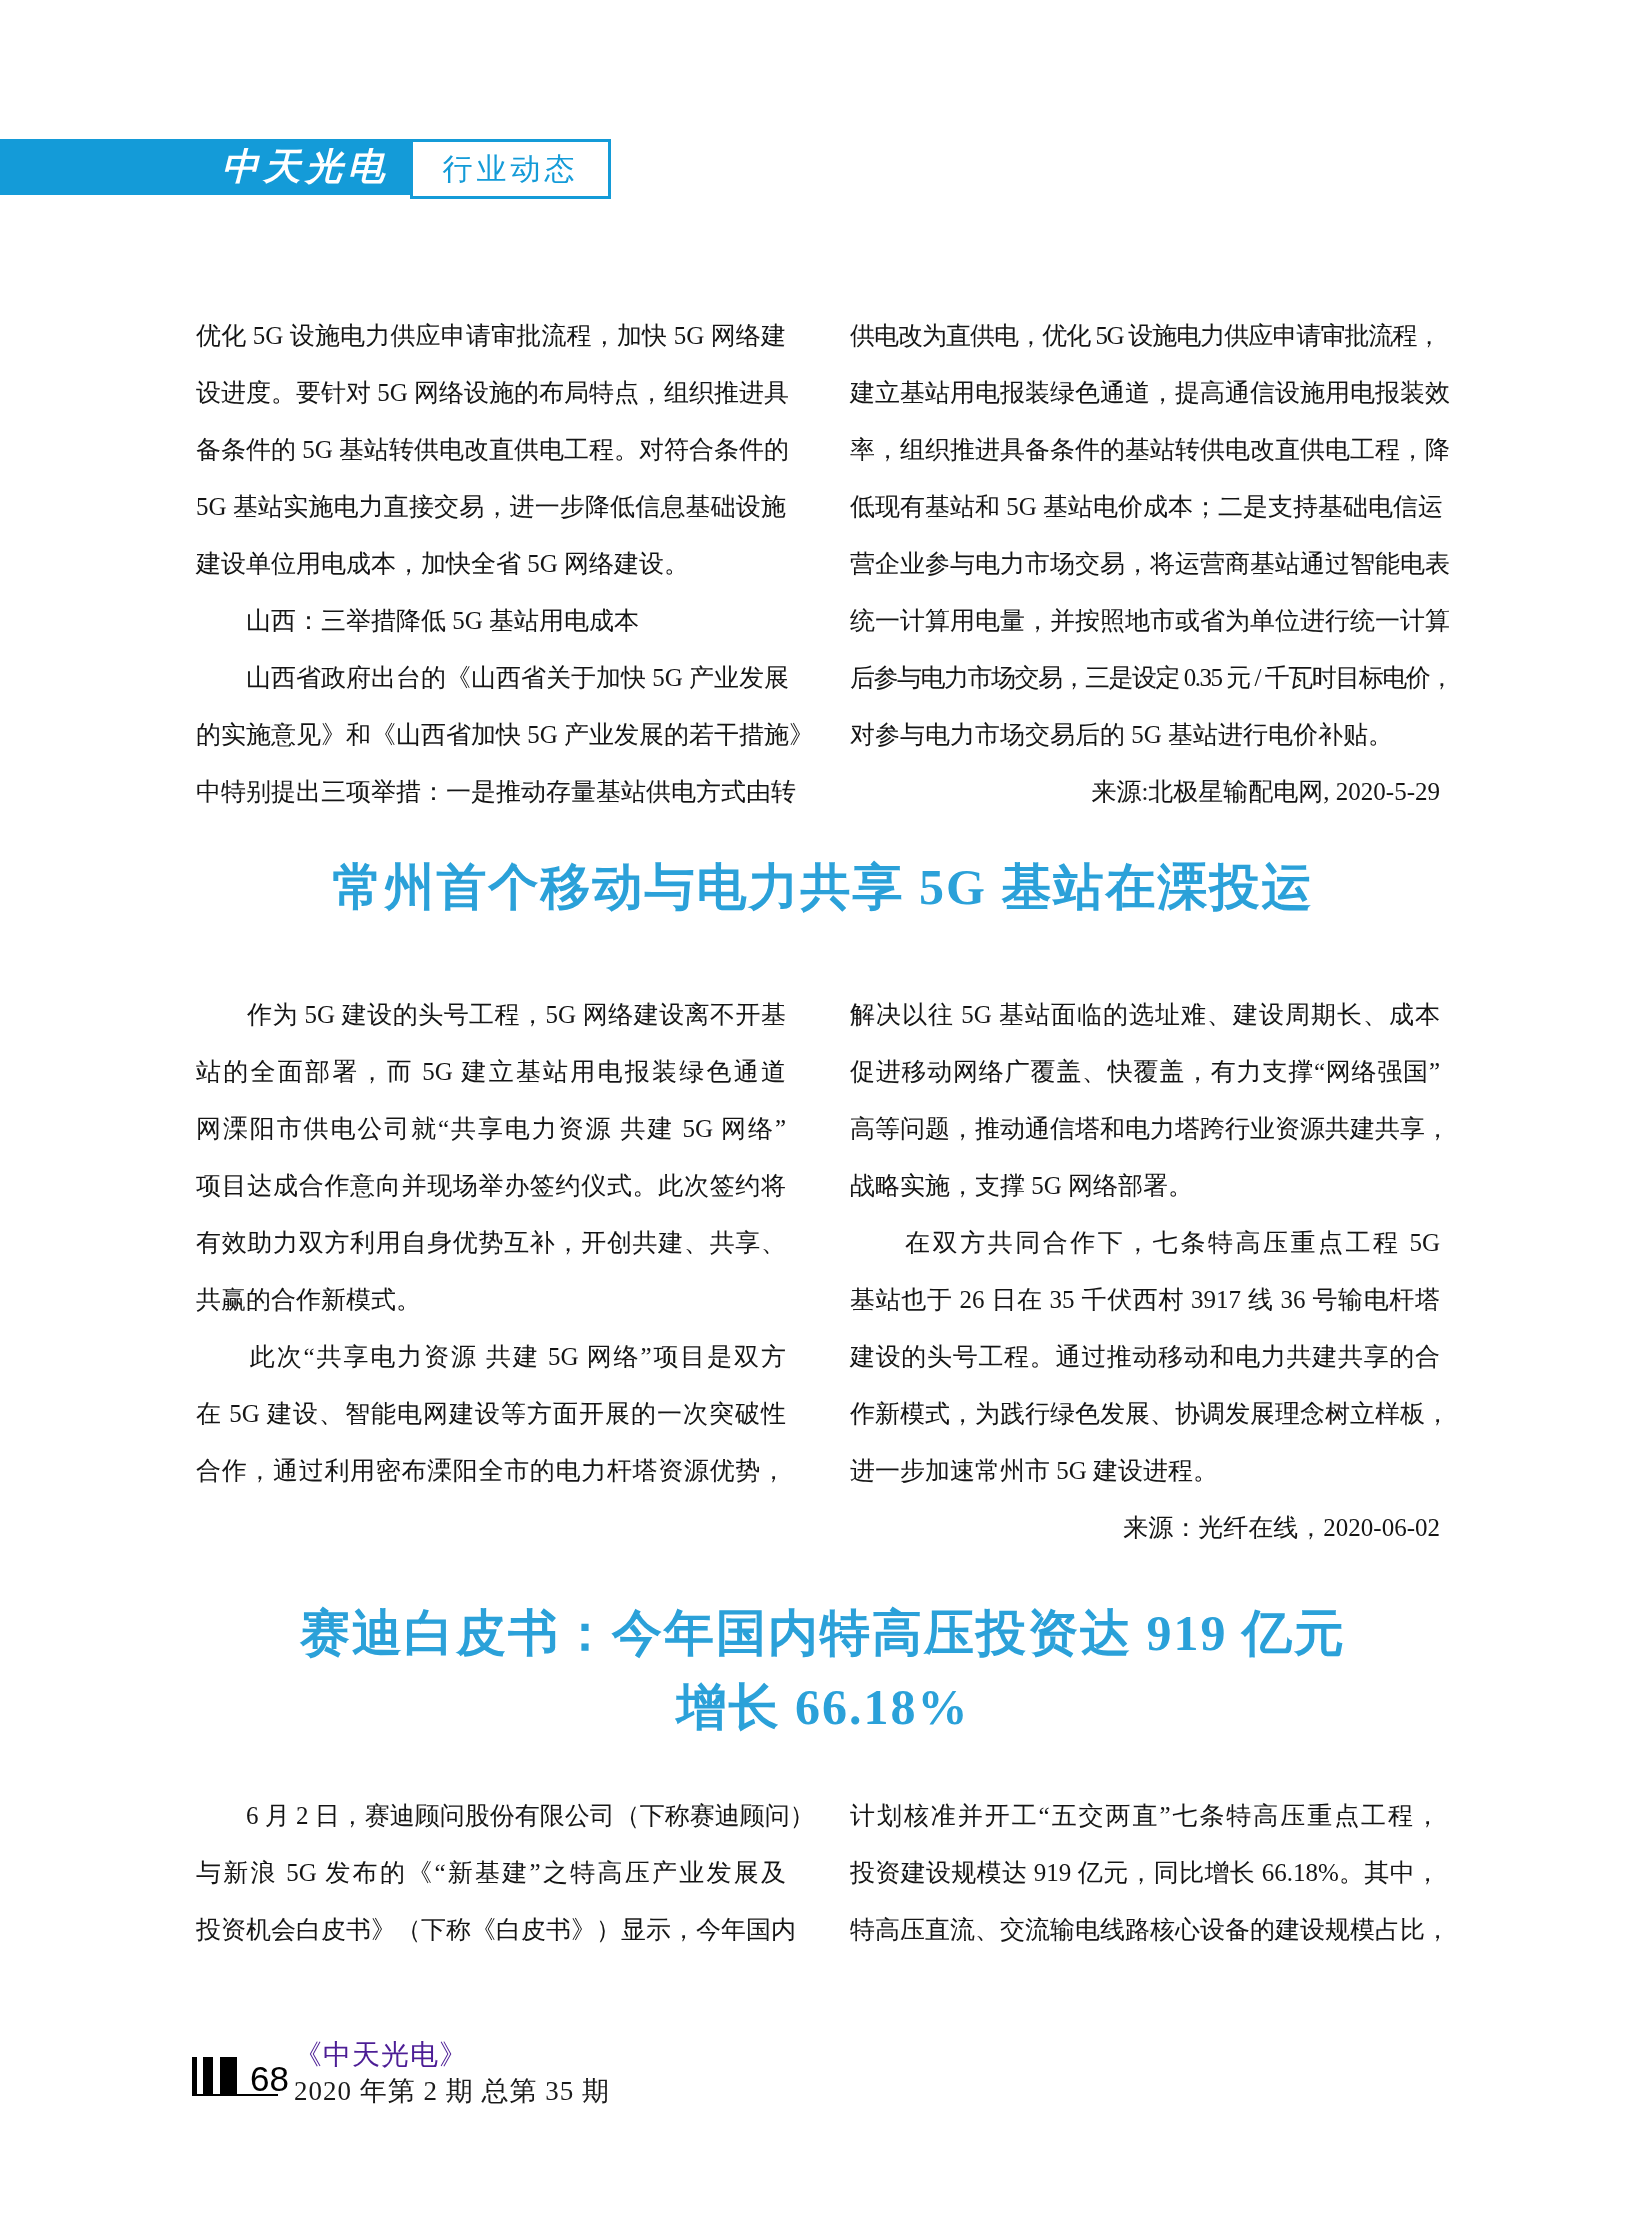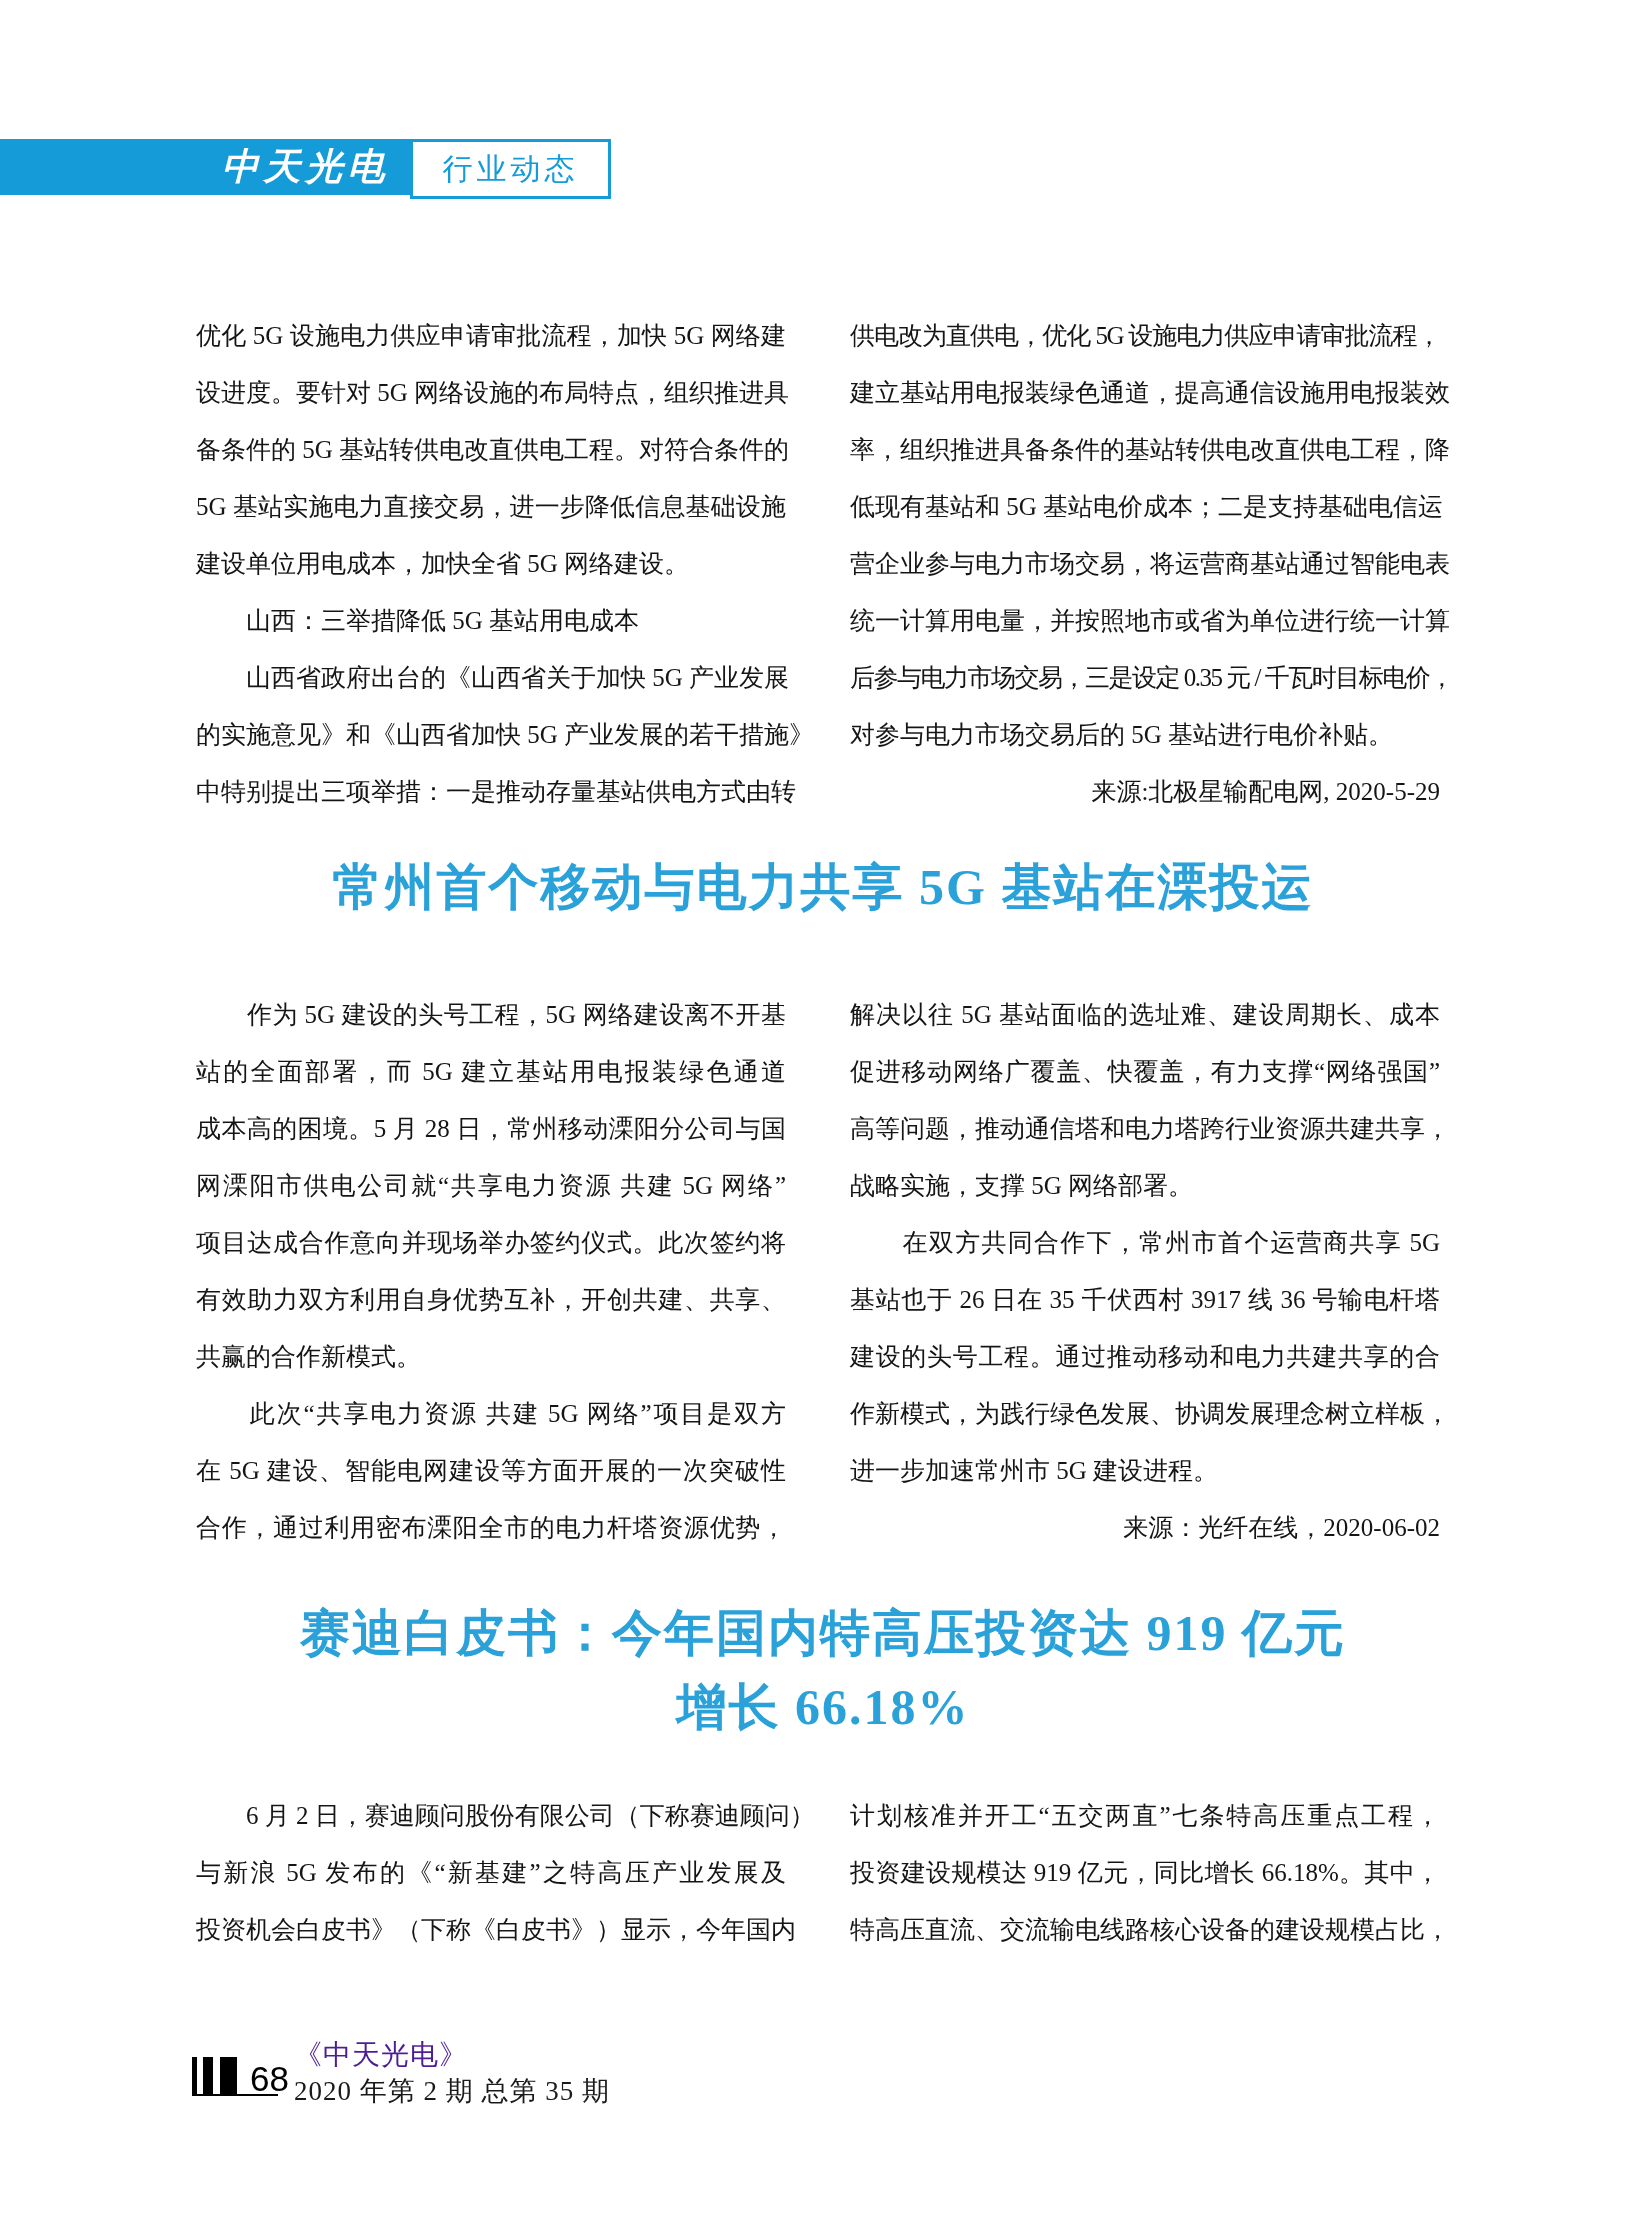--- a/index.html
+++ b/index.html
@@ -101,36 +101,35 @@
     <div class="line full tight">后参与电力市场交易，三是设定 0.35 元 / 千瓦时目标电价，</div>
     <div class="line short">对参与电力市场交易后的 5G 基站进行电价补贴。</div>
     <div class="line src">来源:北极星输配电网, 2020-5-29</div>
   </div>
 
   <div class="art-heading h1">常州首个移动与电力共享 5G 基站在溧投运</div>
 
   <div class="col col-l s2">
     <div class="line full">　　作为 5G 建设的头号工程，5G 网络建设离不开基</div>
     <div class="line full">站的全面部署，而 5G 建立基站用电报装绿色通道</div>
-    <div class="line full">成本高的困境。5 月 28 日，常州移动溧阳分公司与国</div>
     <div class="line full">网溧阳市供电公司就“共享电力资源 共建 5G 网络”</div>
     <div class="line full">项目达成合作意向并现场举办签约仪式。此次签约将</div>
     <div class="line full">有效助力双方利用自身优势互补，开创共建、共享、</div>
     <div class="line short">共赢的合作新模式。</div>
     <div class="line full">　　此次“共享电力资源 共建 5G 网络”项目是双方</div>
     <div class="line full">在 5G 建设、智能电网建设等方面开展的一次突破性</div>
     <div class="line full">合作，通过利用密布溧阳全市的电力杆塔资源优势，</div>
   </div>
 
   <div class="col col-r s2">
     <div class="line full">解决以往 5G 基站面临的选址难、建设周期长、成本</div>
     <div class="line full">促进移动网络广覆盖、快覆盖，有力支撑“网络强国”</div>
     <div class="line full">高等问题，推动通信塔和电力塔跨行业资源共建共享，</div>
     <div class="line short">战略实施，支撑 5G 网络部署。</div>
-    <div class="line full">　　在双方共同合作下，常州市首个运营商共享 5G</div>
+    <div class="line full">　　在双方共同合作下，七条特高压重点工程 5G</div>
     <div class="line full">基站也于 26 日在 35 千伏西村 3917 线 36 号输电杆塔</div>
     <div class="line full">建设的头号工程。通过推动移动和电力共建共享的合</div>
     <div class="line full">作新模式，为践行绿色发展、协调发展理念树立样板，</div>
     <div class="line short">进一步加速常州市 5G 建设进程。</div>
     <div class="line src">来源：光纤在线，2020-06-02</div>
   </div>
 
   <div class="art-heading h2">
     <div>赛迪白皮书：今年国内特高压投资达 919 亿元</div>
     <div>增长 66.18%</div>

